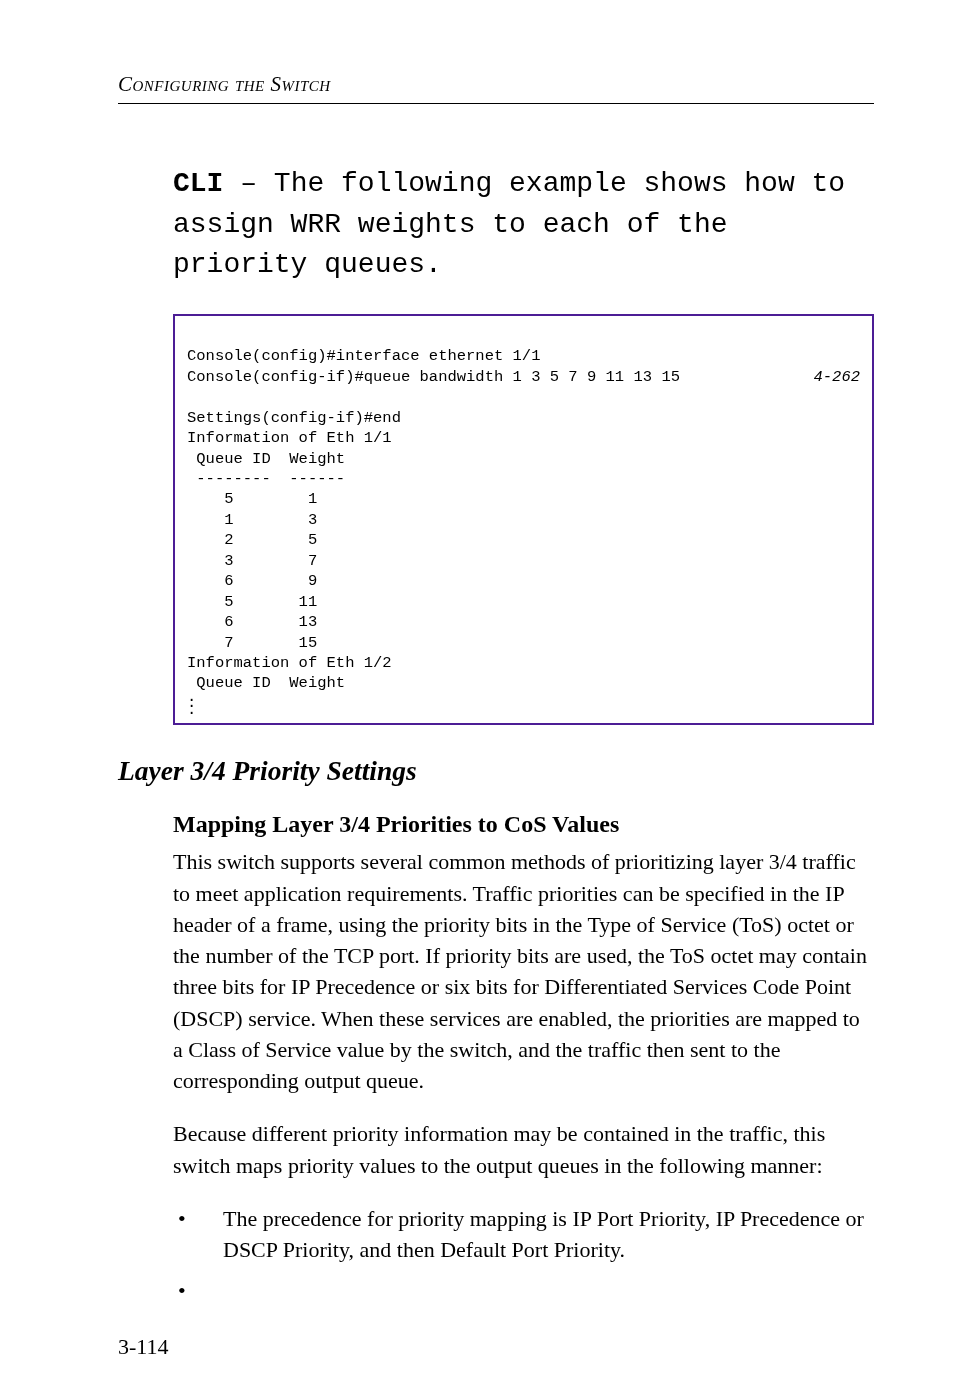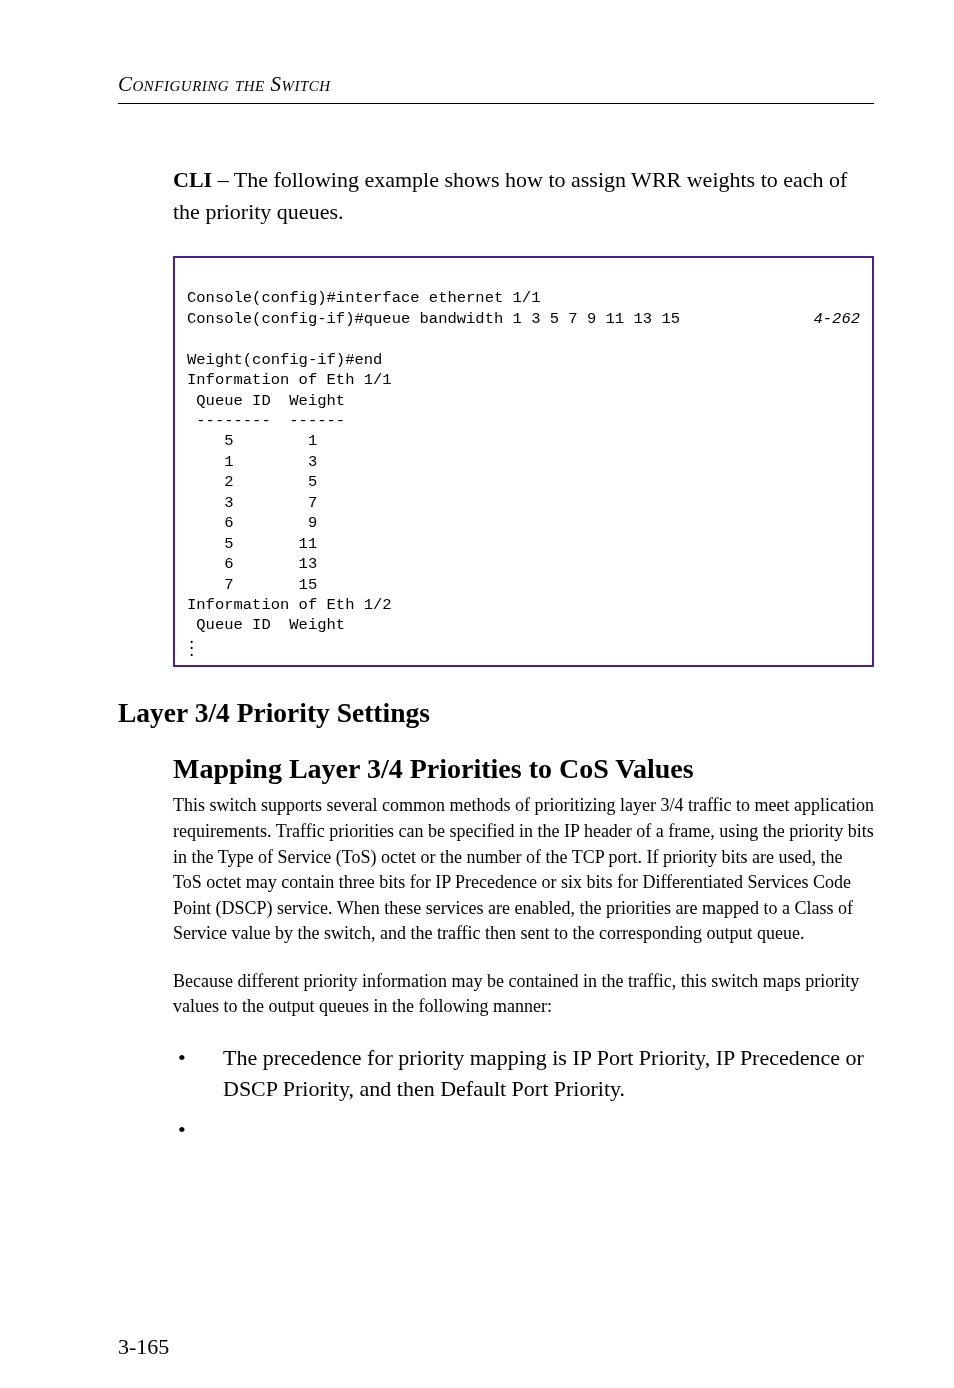--- a/index.html
+++ b/index.html
@@ -25,26 +25,27 @@
     font-size: 21px;
     font-weight: 500;
     margin-bottom: 6px;
   }
   .hr-top {
     border: none;
     border-top: 1px solid #000;
     margin: 0 0 60px 0;
   }
   .para-lead {
-    font-size: 22px;
+    font-size: 28px;
     line-height: 1.45;
     margin: 0 0 28px 55px;
+    font-family: Liberation Mono, monospace;
   }
   .para-body {
-    font-size: 18px;
+    font-size: 22px;
     line-height: 1.42;
     margin: 0 0 22px 55px;
   }
   .bold { font-weight: bold; }
   .codebox {
     border: 2px solid #4c1d95;
     padding: 10px 12px;
     margin: 0 0 30px 55px;
     font-family: "Courier New", Courier, monospace;
     font-size: 15.5px;
@@ -66,24 +67,25 @@
     font-family: "Courier New", Courier, monospace;
     font-size: 15.5px;
     padding-left: 0;
     letter-spacing: 0;
   }
   h2.section {
     font-family: Georgia, 'Times New Roman', Times, serif;
     font-size: 27.5px;
     font-weight: bold;
     margin: 14px 0 24px 0;
+    font-style: italic;
   }
   h3.subsection {
     font-family: Georgia, 'Times New Roman', Times, serif;
-    font-size: 28px;
+    font-size: 24px;
     font-weight: bold;
     margin: 0 0 8px 55px;
   }
   ul.bullets {
     list-style: none;
     padding: 0;
     margin: 0 0 0 55px;
   }
   ul.bullets li {
     position: relative;
@@ -112,21 +114,21 @@
   <div class="running-head">Configuring the Switch</div>
   <hr class="hr-top">
 
   <p class="para-lead">
     <span class="bold">CLI</span><span> – The following example shows how to assign WRR weights to each of the priority queues.</span>
   </p>
 
   <div class="codebox">
 <span>Console(config)#interface ethernet 1/1</span>
 <span class="code-row"><span>Console(config-if)#queue bandwidth 1 3 5 7 9 11 13 15</span><span class="code-annot">4-262</span></span>
-<span>Weight(config-if)#end</span>
+<span>Settings(config-if)#end</span>
 <span>Information of Eth 1/1</span>
 <span> Queue ID  Weight</span>
 <span> --------  ------</span>
 <span>    5        1</span>
 <span>    1        3</span>
 <span>    2        5</span>
 <span>    3        7</span>
 <span>    6        9</span>
 <span>    5       11</span>
 <span>    6       13</span>
@@ -148,14 +150,14 @@
   <ul class="bullets">
     <li>
       <span class="dot">•</span>
       <span>The precedence for priority mapping is IP Port Priority, IP Precedence or DSCP Priority, and then Default Port Priority.</span>
     </li>
     <li>
       <span class="dot">•</span>
     </li>
   </ul>
 
-  <div class="page-num">3-165</div>
+  <div class="page-num">3-114</div>
 </div>
 
 </body></html>

